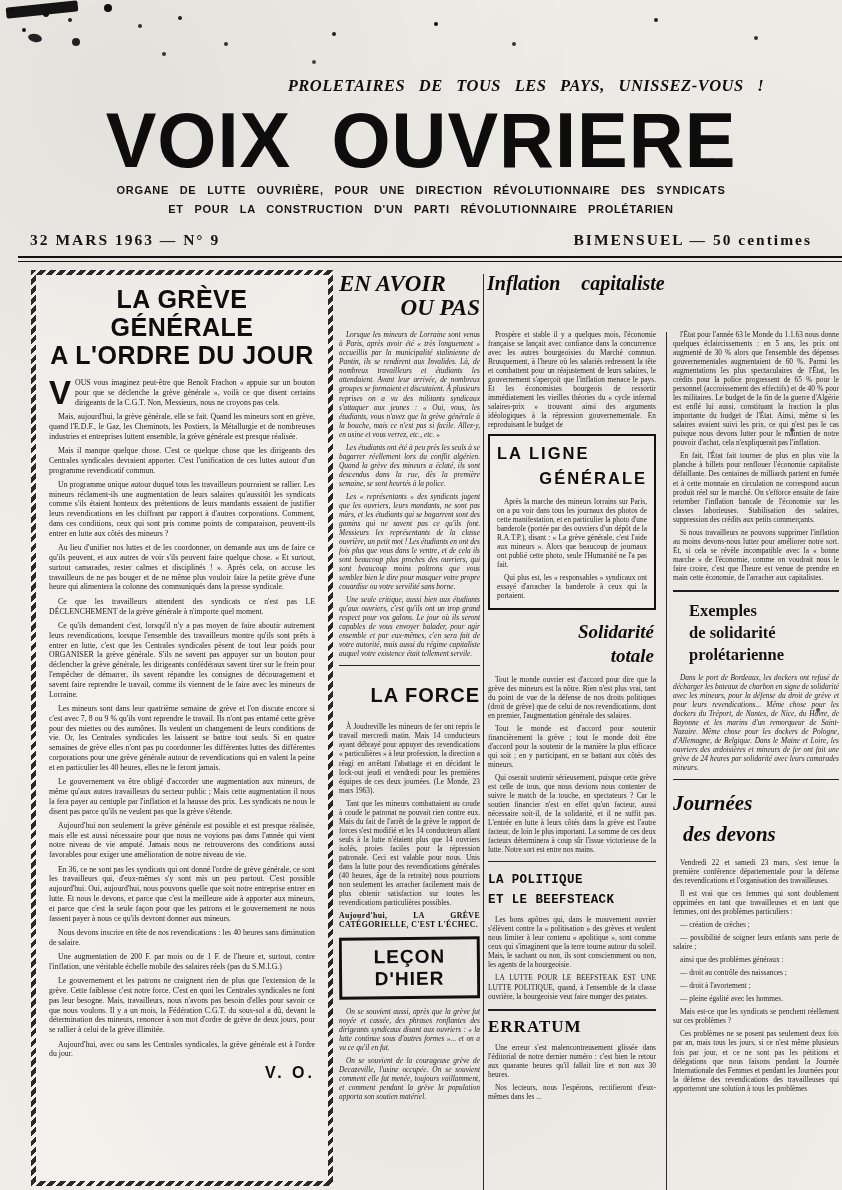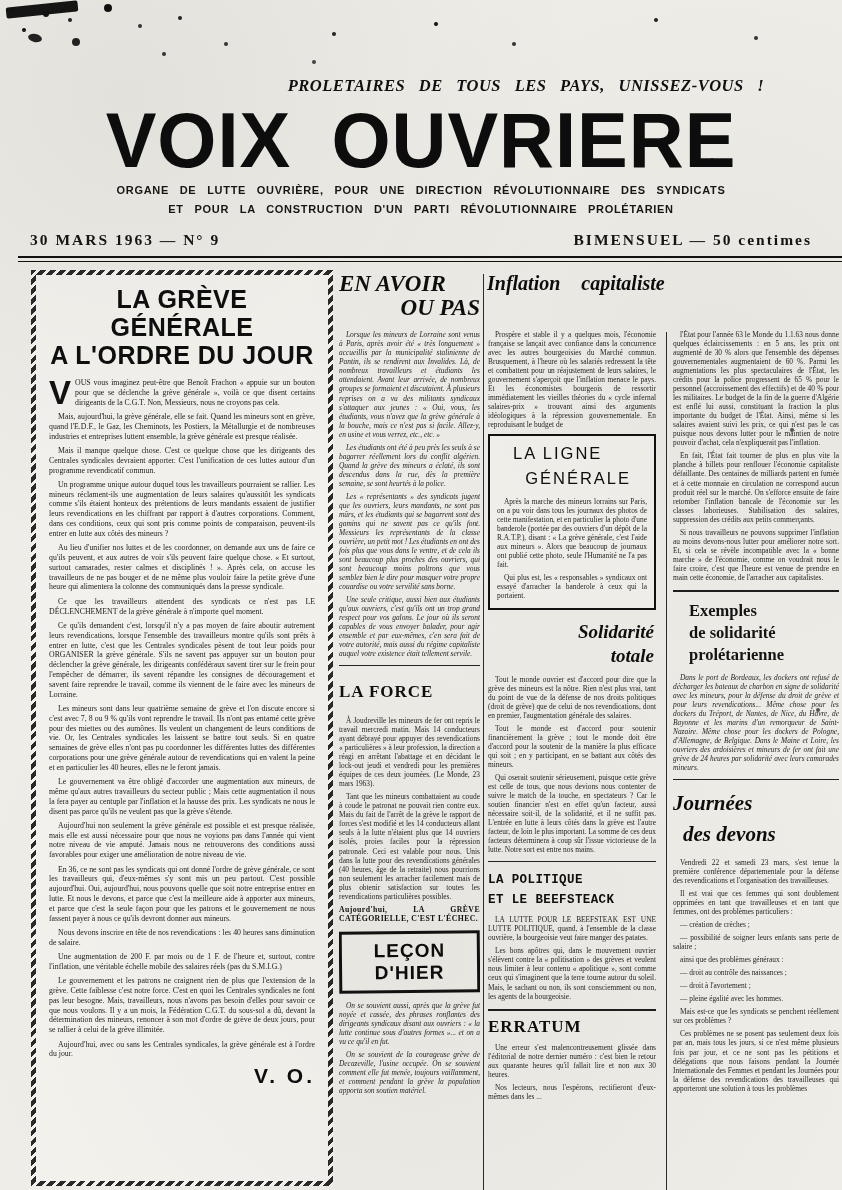--- a/index.html
+++ b/index.html
@@ -36,40 +36,40 @@
   
   .lead-box{position:absolute;left:31px;top:270px;width:302px;bottom:4px;box-sizing:border-box;
     border:5px solid #2a2a2a;
     border-image:repeating-linear-gradient(135deg,#2a2a2a 0 4px,rgba(0,0,0,0) 4px 7px) 5 round;
     padding:8px 13px;overflow:hidden;background:rgba(255,255,255,0.25);}
   .lead-h{ text-align:center;font-family:"Liberation Sans","DejaVu Sans",sans-serif;
     font-weight:900;font-size:25px;line-height:1.12;letter-spacing:.5px;color:#0e0e0e;margin:2px 0 9px;}
   .body-par p{font-size:7.8px;line-height:1.26;text-align:justify;text-indent:9px;margin:0 0 4.5px;color:#222;}
   .dropcap{float:left;font-family:"Liberation Sans",sans-serif;font-weight:900;font-size:33px;line-height:.78;margin:2px 4px 0 0;color:#111;}
   .lead-intro{font-size:7.8px;line-height:1.26;text-align:justify;margin:0 0 4.5px;color:#222;}
-  .signature{text-align:right;font-family:"Liberation Sans",sans-serif;font-weight:900;font-size:21px;letter-spacing:3px;margin-top:4px;color:#0d0d0d;}
+  .signature{text-align:right;font-family:"Liberation Sans",sans-serif;font-weight:900;font-size:16px;letter-spacing:3px;margin-top:4px;color:#0d0d0d;}
   .mid-col{position:absolute;left:339px;top:272px;width:141px;bottom:0;overflow:hidden;}
   .enavoir-h{font-style:italic;font-weight:900;font-size:23px;line-height:1.05;color:#0e0e0e;margin:0 0 10px;}
   .enavoir-h .l2{display:block;text-align:right;}
   .ital p{font-style:italic;}
   .mid-col p,.colA p,.colB p{font-size:7.4px;line-height:1.22;text-align:justify;text-indent:7px;margin:0 0 4px;color:#262626;}
   .hr1{border:0;border-top:1.3px solid #222;margin:7px 0 8px;}
-  .force-h{text-align:left;font-family:Liberation Serif, serif;font-weight:900;font-size:17px;line-height:2.1;letter-spacing:1px;color:#0f0f0f;margin:0 0 6px;}
+  .force-h{text-align:right;font-family:Liberation Sans, sans-serif;font-weight:900;font-size:20px;line-height:2.1;letter-spacing:1px;color:#0f0f0f;margin:0 0 6px;}
   .conclusion{font-size:7.8px;font-weight:bold;letter-spacing:.4px;text-align:justify;margin:2px 0 6px;color:#111;}
   .lecon-box{border:3px solid #111;padding:6px 2px;margin:8px 0 8px;text-align:center;
     font-family:"Liberation Sans",sans-serif;font-weight:900;font-size:19px;letter-spacing:1px;color:#0d0d0d;transform:rotate(-.6deg);}
   .vrule{position:absolute;width:1.2px;background:#2b2b2b;}
   .vr1{left:483px;top:274px;bottom:0;}
   .vr2{left:666px;top:332px;bottom:0;}
   .inflation-h{position:absolute;left:487px;top:272px;width:352px;
     font-style:italic;font-weight:900;font-size:20px;word-spacing:16px;color:#0c0c0c;white-space:nowrap;}
   .colA{position:absolute;left:488px;top:330px;width:168px;bottom:0;overflow:hidden;}
   .colB{position:absolute;left:673px;top:330px;width:166px;bottom:0;overflow:hidden;}
   .ligne-box{border:2.5px solid #111;padding:5px 7px 4px;margin:5px 0 7px;background:rgba(255,255,255,0.2);}
-  .ligne-h{font-family:"Liberation Sans",sans-serif;font-weight:400;font-size:16.5px;letter-spacing:2px;line-height:1.5;color:#0e0e0e;margin:0 16px 6px;}
+  .ligne-h{font-family:"Liberation Sans",sans-serif;font-weight:700;font-size:16.5px;letter-spacing:2px;line-height:1.5;color:#0e0e0e;margin:0 0 6px;}
   .ligne-h .l2{display:block;text-align:right;}
   .solid-h{font-style:italic;font-weight:900;font-size:19px;line-height:1.25;text-align:right;color:#0e0e0e;margin:10px 2px 7px;}
   .polit-h{font-family:Liberation Mono, monospace;font-weight:900;font-size:12.5px;line-height:1.6;letter-spacing:.4px;color:#0f0f0f;margin:4px 0 5px;}
   .erratum-h{font-family:Liberation Serif, serif;font-weight:900;font-size:17px;letter-spacing:1px;color:#0e0e0e;margin:6px 0 6px;}
   .exemples-h{font-weight:bold;font-size:16.5px;line-height:1.35;color:#141414;margin:8px 16px 6px;}
   .journees-h{font-style:italic;font-weight:900;font-size:21px;line-height:1.5;color:#0d0d0d;margin:8px 0 7px;}
   .journees-h .l2{display:block;padding-left:10px;}
   .hr2{border:0;border-top:2px solid #1d1d1d;margin:8px 0 6px;}
 </style>
 </head>
@@ -79,21 +79,21 @@
 
   <div class="artifact-bar"></div>
   <div class="artifact-blob"></div>
   <div class="specks"></div>
 
   <div class="slogan">PROLETAIRES DE TOUS LES PAYS, UNISSEZ-VOUS !</div>
   <div class="mast-title">VOIX OUVRIERE</div>
   <div class="mast-sub s1">ORGANE DE LUTTE OUVRIÈRE, POUR UNE DIRECTION RÉVOLUTIONNAIRE DES SYNDICATS</div>
   <div class="mast-sub s2">ET POUR LA CONSTRUCTION D'UN PARTI RÉVOLUTIONNAIRE PROLÉTARIEN</div>
   <div class="dateline">
-    <span>30 MARS 1963 — N° 9</span>
+    <span>32 MARS 1963 — N° 9</span>
     <span>BIMENSUEL — 50 centimes</span>
   </div>
   <div class="rule-double"></div>
 
   <div class="vrule vr1"></div>
   <div class="vrule vr2"></div>
 
   <div class="lead-box">
     <div class="lead-h">
       <span>LA GRÈVE GÉNÉRALE</span><br>
@@ -170,22 +170,22 @@
         <p>Tout le monde ouvrier est d'accord pour dire que la grève des mineurs est la nôtre. Rien n'est plus vrai, tant du point de vue de la défense de nos droits politiques (droit de grève) que de celui de nos revendications, dont en premier, l'augmentation générale des salaires.</p>
         <p>Tout le monde est d'accord pour soutenir financièrement la grève ; tout le monde doit être d'accord pour la soutenir de la manière la plus efficace qui soit ; en y participant, en se battant aux côtés des mineurs.</p>
         <p>Qui oserait soutenir sérieusement, puisque cette grève est celle de tous, que nous devions nous contenter de suivre le match de la touche, en spectateurs ? Car le soutien financier n'est en effet qu'un facteur, aussi nécessaire soit-il, de la solidarité, et il ne suffit pas. L'entrée en lutte à leurs côtés dans la grève est l'autre facteur, de loin le plus important. La somme de ces deux facteurs déterminera à coup sûr l'issue victorieuse de la lutte. Notre sort est entre nos mains.</p>
       </div>
     <hr class="hr1">
     <div class="polit-h">
       <span>LA POLITIQUE</span><br>
       <span>ET LE BEEFSTEACK</span>
     </div>
     <div>
+        <p>Les bons apôtres qui, dans le mouvement ouvrier s'élèvent contre la « politisation » des grèves et veulent nous limiter à leur contenu « apolitique », sont comme ceux qui s'imaginent que la terre tourne autour du soleil. Mais, le sachant ou non, ils sont consciemment ou non, les agents de la bourgeoisie.</p>
         <p>LA LUTTE POUR LE BEEFSTEAK EST UNE LUTTE POLITIQUE, quand, à l'ensemble de la classe ouvrière, la bourgeoisie veut faire manger des patates.</p>
-        <p>Les bons apôtres qui, dans le mouvement ouvrier s'élèvent contre la « politisation » des grèves et veulent nous limiter à leur contenu « apolitique », sont comme ceux qui s'imaginent que la terre tourne autour du soleil. Mais, le sachant ou non, ils sont consciemment ou non, les agents de la bourgeoisie.</p>
       </div>
     <hr class="hr2">
     <div class="erratum-h">ERRATUM</div>
     <div>
         <p>Une erreur s'est malencontreusement glissée dans l'éditorial de notre dernier numéro : c'est bien le retour aux quarante heures qu'il fallait lire et non aux 30 heures.</p>
         <p>Nos lecteurs, nous l'espérons, rectifieront d'eux-mêmes dans les ...</p>
       </div>
   </div>
 
   <div class="colB">

